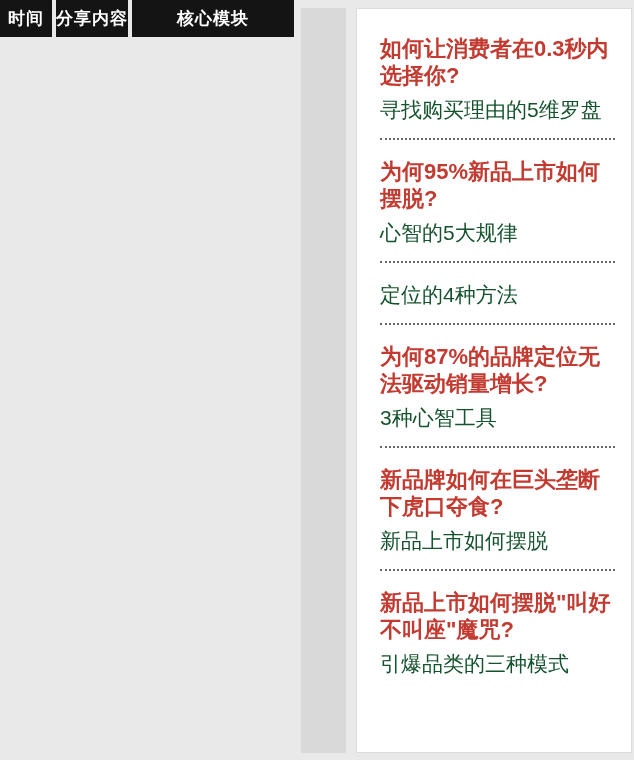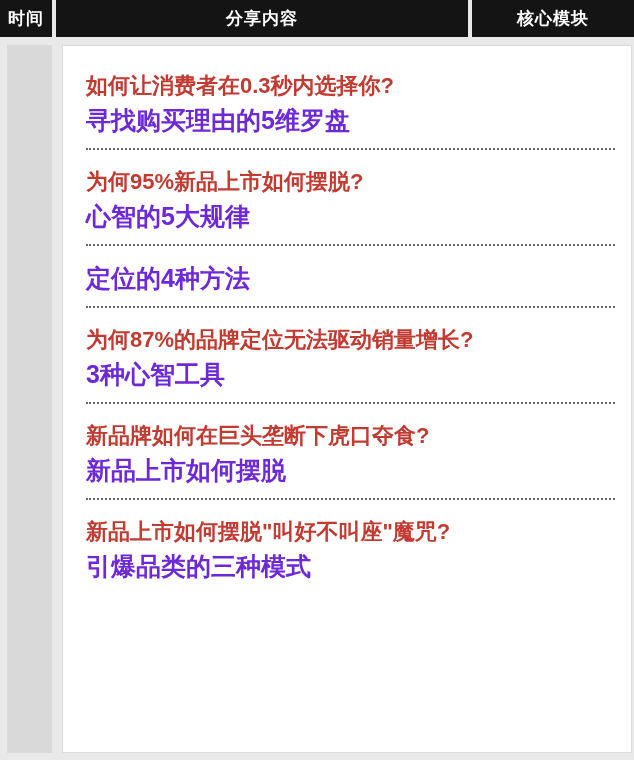--- a/index.html
+++ b/index.html
@@ -3,21 +3,21 @@
 <meta charset="utf-8">
 <style>
   html, body { margin: 0; padding: 0; }
   body {
     width: 634px;
     height: 760px;
     background: #e9e9e9;
     font-family: "Liberation Sans", "DejaVu Sans", sans-serif;
     overflow: hidden;
   }
-  .page { width: 634px; height: 760px; display: flex; flex-direction: column; }
+  .page { width: 634px; height: 760px; display: flex; flex-direction: row; }
 
   
   .header-row { display: flex; height: 37px; flex: none; }
   .header-cell {
     background: #141414;
     color: #ffffff;
     font-weight: bold;
     font-size: 17px;
     display: flex;
     align-items: center;
@@ -55,23 +55,23 @@
   }
   .agenda-item:last-child { border-bottom: none; margin-bottom: 0; }
   .item-question {
     color: #c23a30;
     font-weight: bold;
     font-size: 22px;
     line-height: 27px;
     margin-bottom: 7px;
   }
   .item-answer {
-    color: #6d28d9;
-    font-size: 25px;
-    font-weight: 700;
+    color: #14532d;
+    font-size: 21px;
+    font-weight: 400;
     line-height: 28px;
   }
 </style>
 </head>
 <body>
 
 <div class="page">
 
   <div class="header-row">
     <div class="header-cell hc-time">时间</div>

